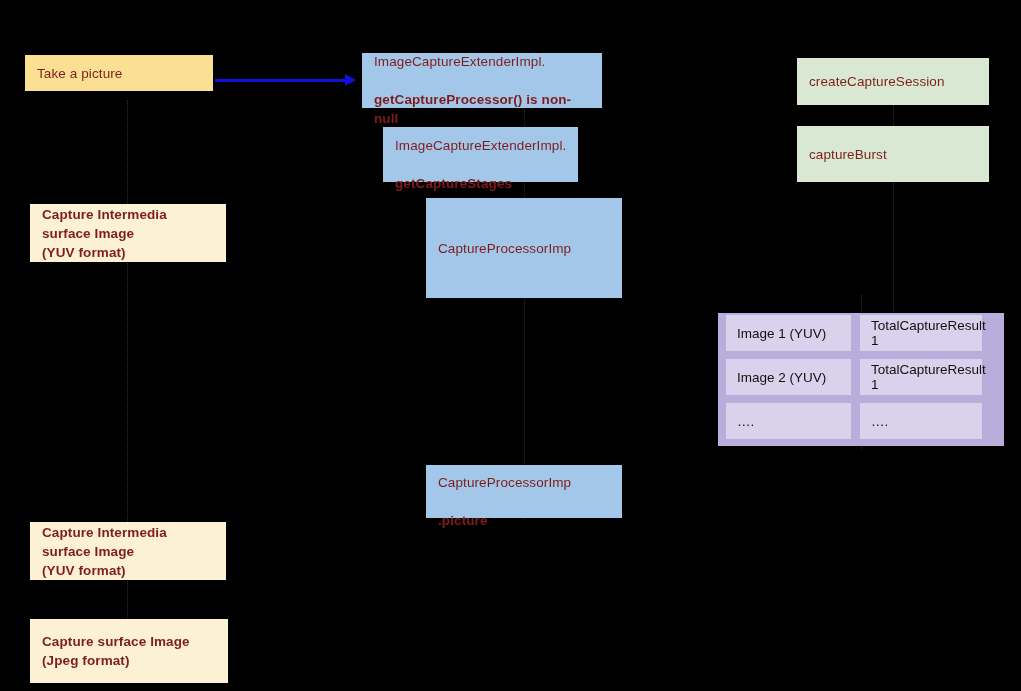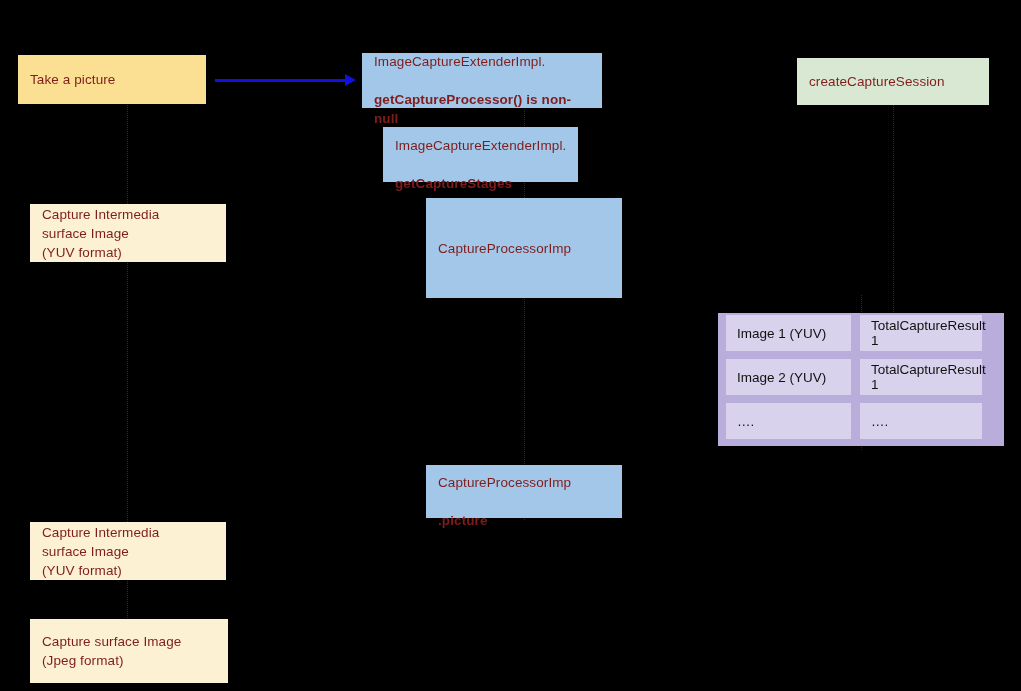--- a/index.html
+++ b/index.html
@@ -26,21 +26,21 @@
     font-size: 13.5px;
     line-height: 19px;
     padding: 0 12px;
     white-space: pre-line;
     letter-spacing: 0.1px;
   }
   .node .txt { display: block; }
   .node .txt .b { font-weight: bold; }
 
   .n-yellow-strong { background: #fbdf93; }
-  .n-yellow-soft   { background: #fdf1d4; }
+  .n-yellow-soft   { background: #fdf1d4; font-weight: bold; }
   .n-blue          { background: #a3c7e8; }
   .n-green         { background: #d9e8d2; }
 
   
   .lifeline {
     position: absolute;
     width: 1px;
     border-left: 1px dotted #2b2b2b;
   }
 
@@ -86,21 +86,21 @@
 </head>
 <body>
 
 <div id="canvas">
 
   <div class="lifeline" style="left:127px; top:100px; height:560px;"></div>
   <div class="lifeline" style="left:524px; top:100px; height:420px;"></div>
   <div class="lifeline" style="left:893px; top:100px; height:230px;"></div>
   <div class="lifeline" style="left:861px; top:295px; height:155px;"></div>
 
-  <div class="node n-yellow-strong" style="left:18px; top:55px; width:188px; height:49px;">
+  <div class="node n-yellow-strong" style="left:25px; top:55px; width:188px; height:36px;">
     <span class="txt">Take a picture</span>
   </div>
 
   <div class="arrow-line" style="left:215px; top:79px; width:133px;"></div>
   <div class="arrow-head" style="left:345px; top:74px;"></div>
 
   <div class="node n-blue" style="left:362px; top:53px; width:240px; height:55px;">
     <span class="txt">
       <span>ImageCaptureExtenderImpl.</span><br>
       <span class="b">getCaptureProcessor() is non-null</span>
@@ -122,20 +122,23 @@
     <span class="txt">
       <span>CaptureProcessorImp</span><br>
       <span class="b">.picture</span>
     </span>
   </div>
 
   <div class="node n-green" style="left:797px; top:58px; width:192px; height:47px;align-items:center;">
     <span class="txt">createCaptureSession</span>
   </div>
 
+  <div class="node n-green" style="left:797px; top:126px; width:192px; height:56px;">
+    <span class="txt">captureBurst</span>
+  </div>
 
   <div class="node n-yellow-soft" style="left:30px; top:204px; width:196px; height:58px;">
     <span class="txt">Capture Intermedia
 surface Image
 (YUV format)</span>
   </div>
 
   <div class="node n-yellow-soft" style="left:30px; top:522px; width:196px; height:58px;">
     <span class="txt">Capture Intermedia
 surface Image

